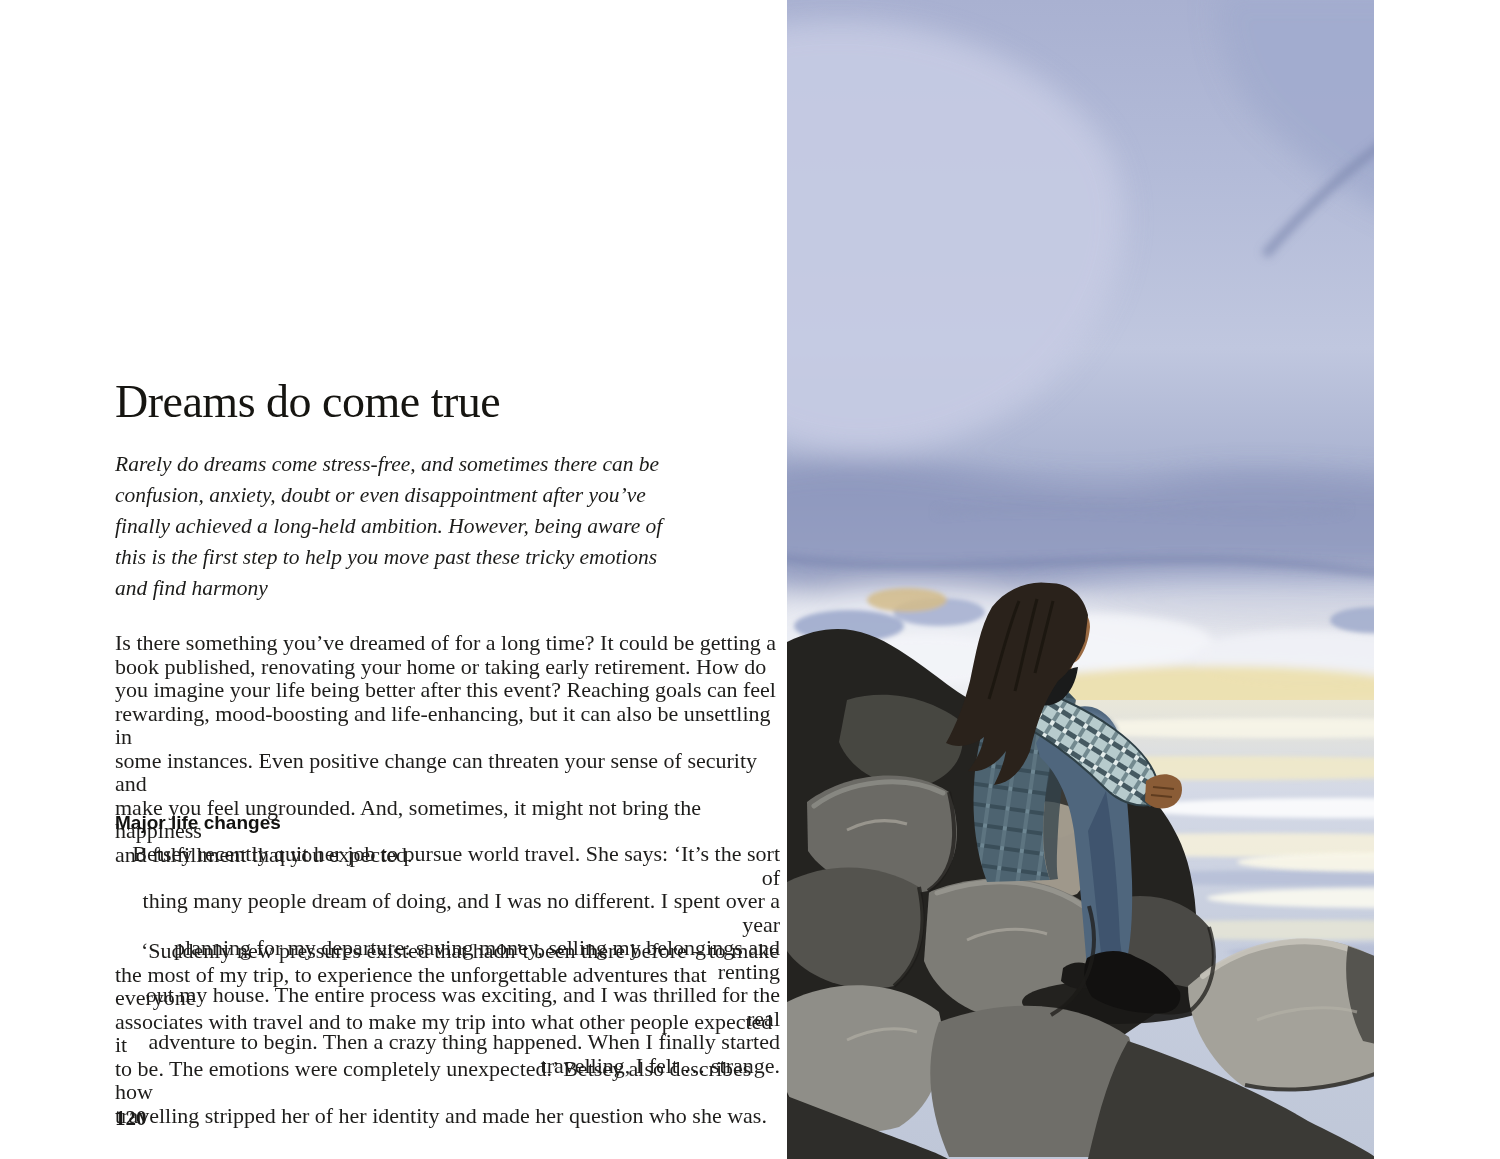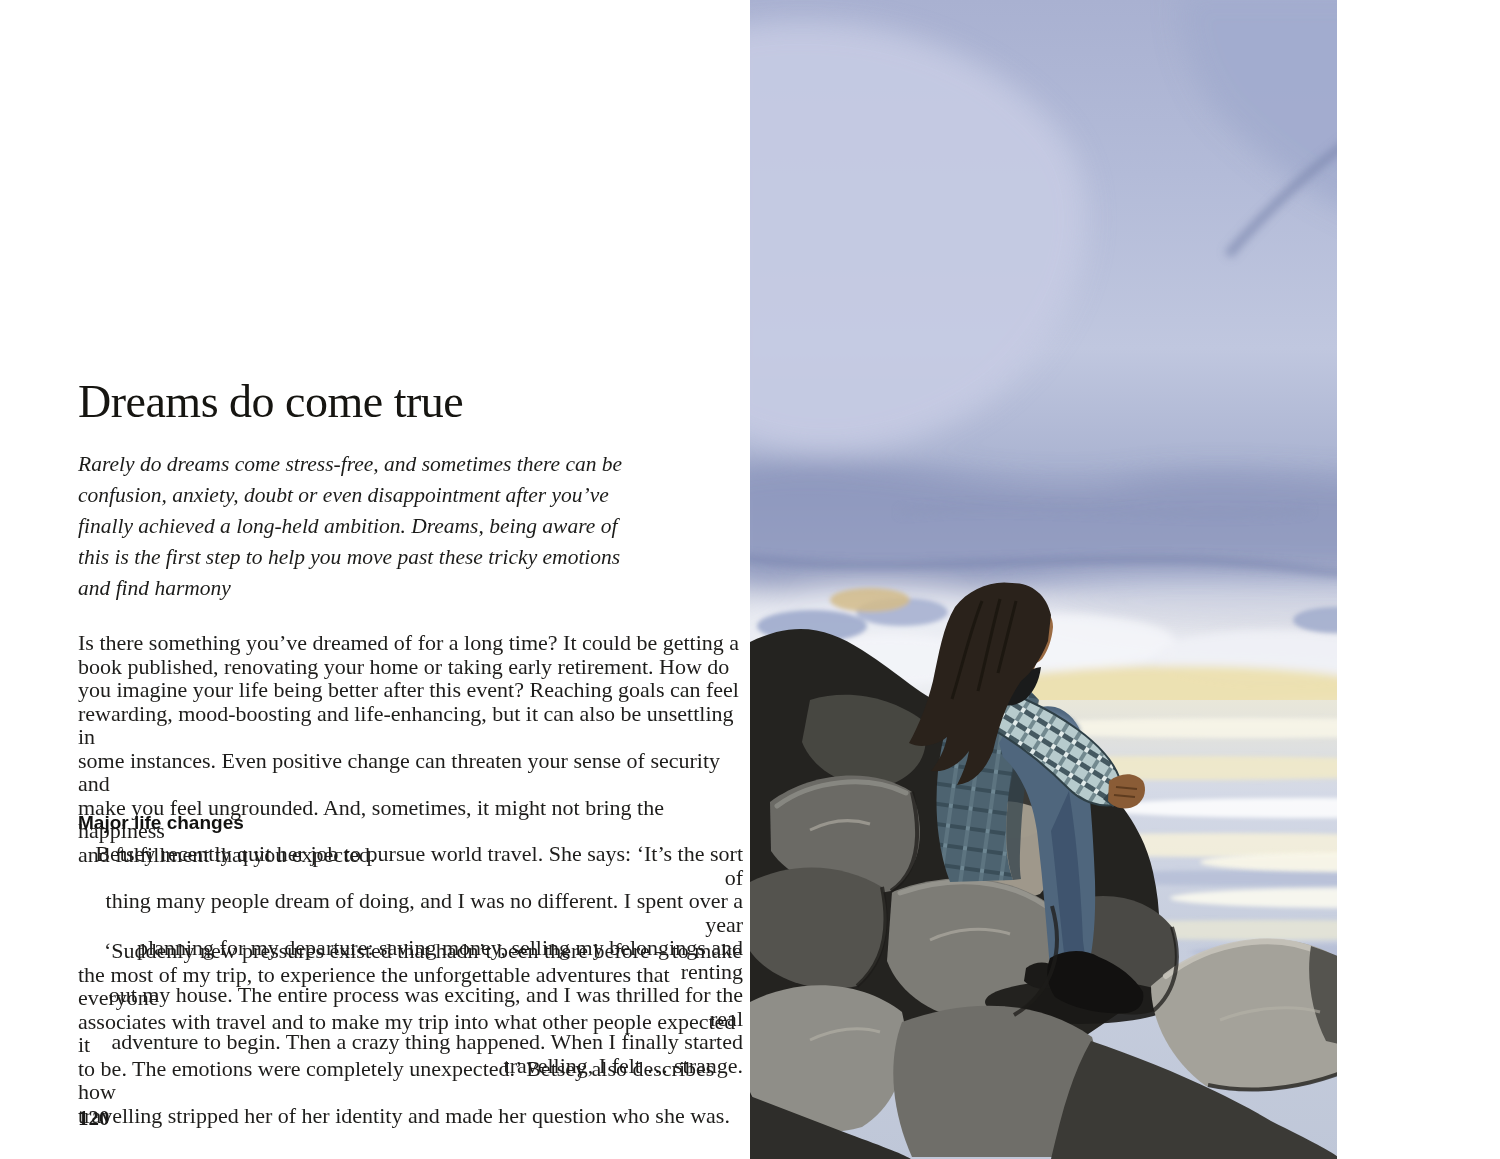--- a/index.html
+++ b/index.html
@@ -1,17 +1,17 @@
 <!DOCTYPE html>
 <html><head>
 <meta charset="utf-8">
 <style>
   html,body{margin:0;padding:0;background:#ffffff;}
   .spread{position:relative;width:1337px;height:1159px;background:#ffffff;overflow:hidden;
-          font-family:"Liberation Serif", serif;color:#1e1d1b;}
+          font-family:"Liberation Serif", serif;color:#1e1d1b;margin-left:37px;}
   .page-left{position:absolute;left:0;top:0;width:750px;height:1159px;background:#ffffff;}
   .blk{position:absolute;left:78px;margin:0;}
   .title{top:378px;font-size:46px;font-weight:400;letter-spacing:-0.5px;line-height:1.04;color:#161511;width:660px;}
   .standfirst{top:449px;font-style:italic;font-size:21.5px;line-height:31px;width:655px;
               white-space:pre-line;color:#1c1c1a;}
   .bodytext{font-size:22px;line-height:23.5px;width:665px;white-space:pre-line;}
   .b1{top:631px;}
   .subhead{top:812px;font-family:"Liberation Sans", sans-serif;font-weight:700;font-size:19px;color:#121210;}
   .b2{top:842px;text-align:right;}
   .b3{top:939px;text-indent:26px;}
@@ -21,21 +21,21 @@
 </style>
 </head>
 <body>
 
 <div class="spread">
 
   <div class="page-left">
     <h1 class="blk title">Dreams do come true</h1>
     <p class="blk standfirst">Rarely do dreams come stress-free, and sometimes there can be
 confusion, anxiety, doubt or even disappointment after you’ve
-finally achieved a long-held ambition. Dreams, being aware of
+finally achieved a long-held ambition. However, being aware of
 this is the first step to help you move past these tricky emotions
 and find harmony</p>
     <p class="blk bodytext b1">Is there something you’ve dreamed of for a long time? It could be getting a
 book published, renovating your home or taking early retirement. How do
 you imagine your life being better after this event? Reaching goals can feel
 rewarding, mood-boosting and life-enhancing, but it can also be unsettling in
 some instances. Even positive change can threaten your sense of security and
 make you feel ungrounded. And, sometimes, it might not bring the happiness
 and fulfillment that you expected.</p>
     <h2 class="blk subhead">Major life changes</h2>

